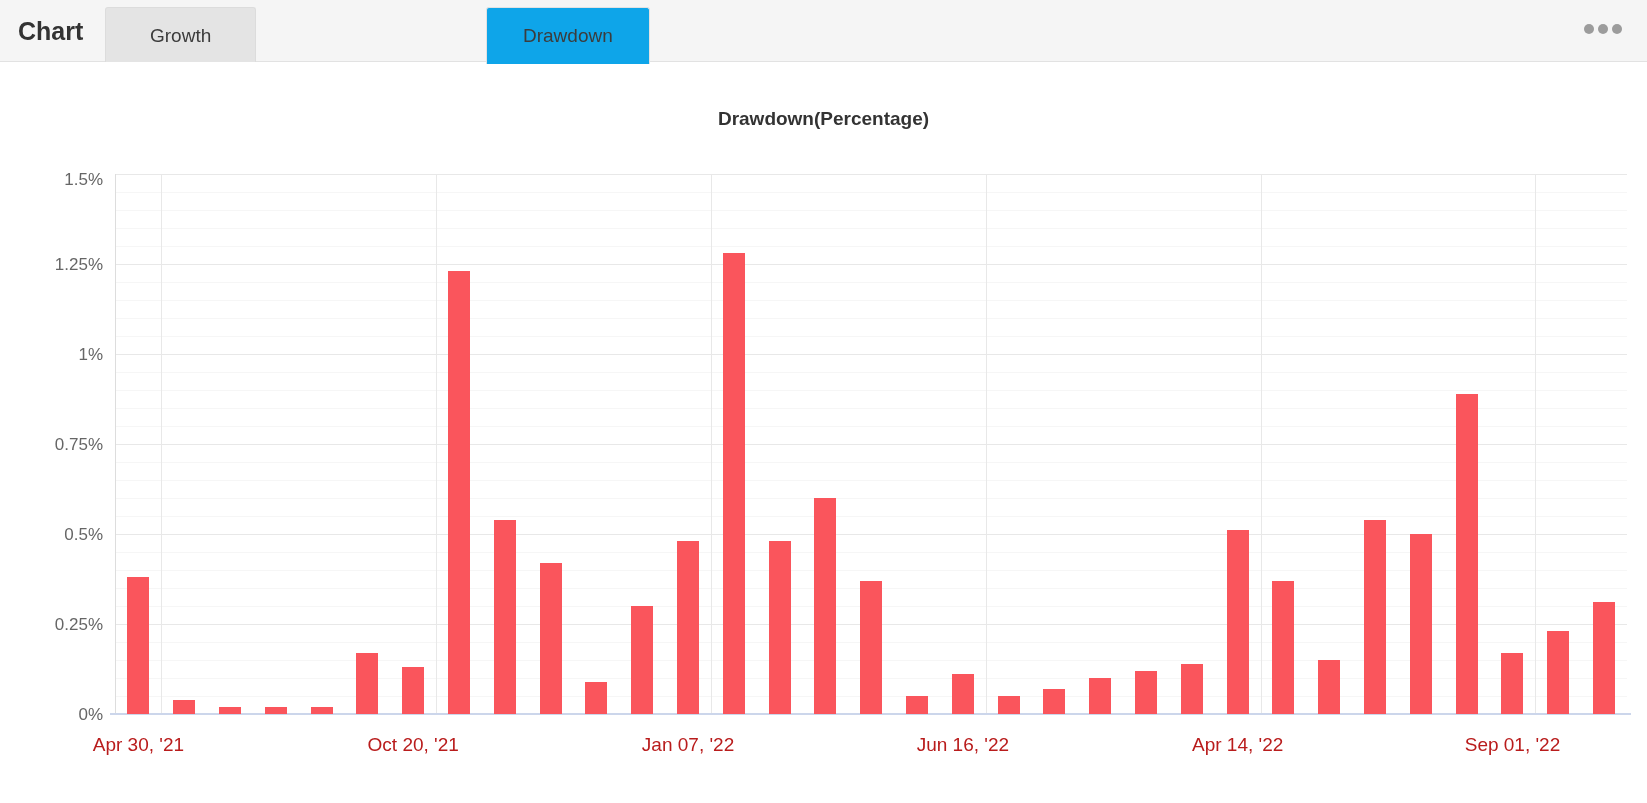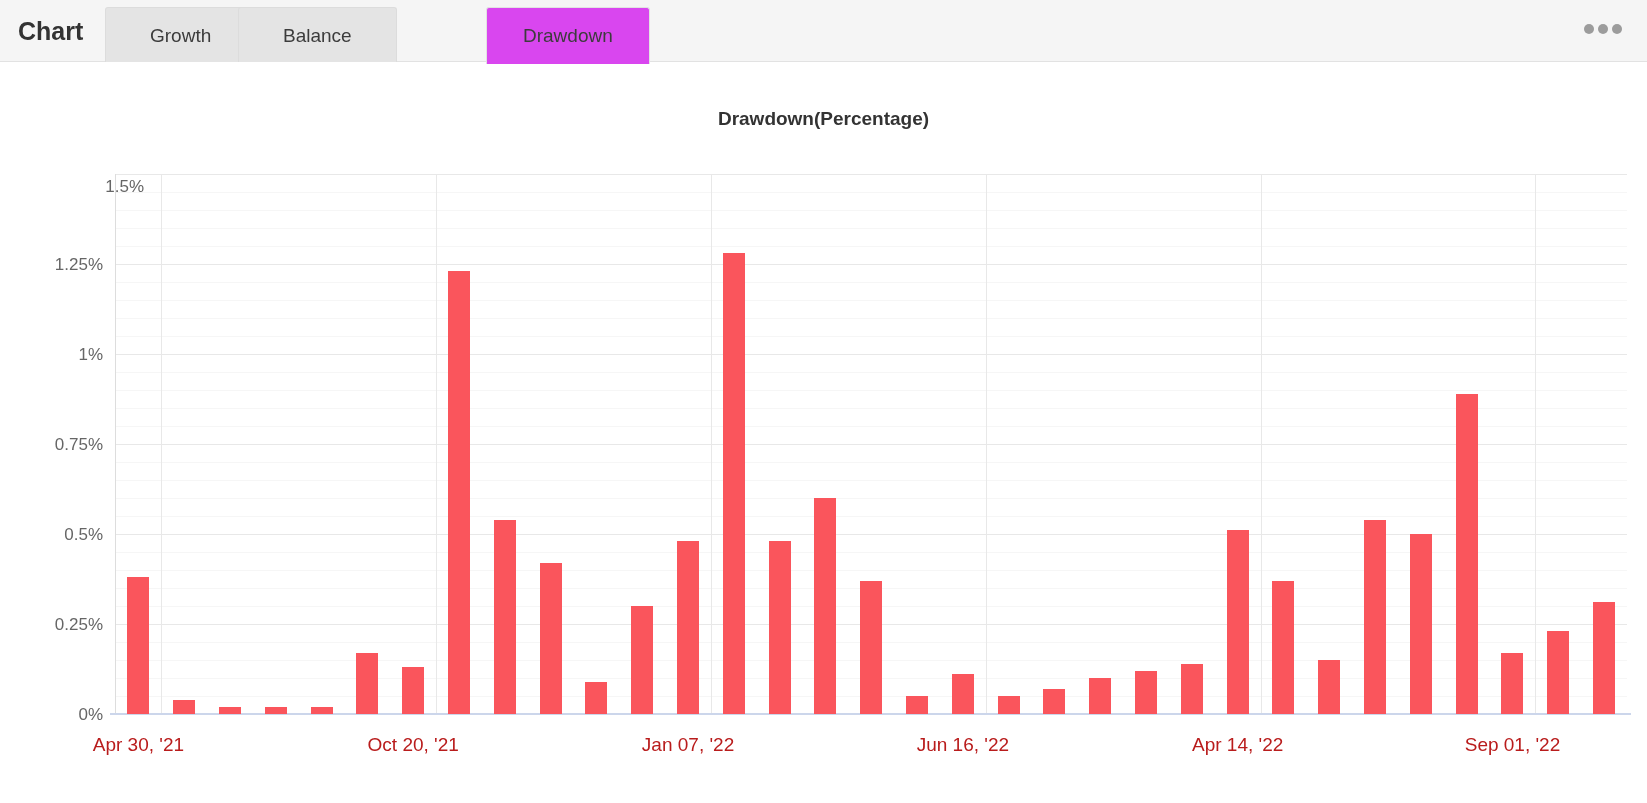--- a/index.html
+++ b/index.html
@@ -17,21 +17,21 @@
     font-size: 25px; font-weight: bold; color: #333333;
   }
   .tab {
     position: absolute; top: 7px; height: 56px;
     display: flex; align-items: center; padding: 0 44px;
     font-size: 19px; color: #3c3c3c; cursor: pointer;
     background: #e4e4e4; border: 1px solid #dcdcdc; border-bottom: none;
     border-radius: 3px 3px 0 0;
   }
   .tab.active {
-    background: #d946ef; border-color: #e2e2e2; height: 57px;
+    background: #0ea5e9; border-color: #e2e2e2; height: 57px;
     padding: 0 36px; z-index: 2;
   }
   .tab-growth   { left: 105px; }
   .tab-balance  { left: 238px; }
   .tab-profit   { left: 376px; }
   .tab-drawdown { left: 486px; }
   .menu-dots {
     position: absolute; right: 25px; top: 24px; height: 10px;
     display: flex; gap: 4px; cursor: pointer;
   }
@@ -58,21 +58,20 @@
     position: absolute; transform: translateX(-50%);
     font-size: 19px; color: #b91c1c; white-space: nowrap;
   }
 </style>
 </head>
 <body>
 
 <div class="tabbar">
   <div class="tabbar-title">Chart</div>
   <div class="tab tab-growth">Growth</div>
-  <div class="tab tab-balance">Balance</div>
   <div class="tab tab-drawdown active">Drawdown</div>
   <div class="menu-dots">
       <span></span>
       <span></span>
       <span></span>
     </div>
 </div>
 
 <div class="chart-area">
   <div class="chart-title">Drawdown(Percentage)</div>
@@ -147,21 +146,21 @@
       <div class="bar" style="left: 1455.69px; top: 332px; height: 320px; background: rgb(250, 85, 92);"></div>
       <div class="bar" style="left: 1501.49px; top: 591px; height: 61px; background: rgb(250, 85, 92);"></div>
       <div class="bar" style="left: 1547.3px; top: 569px; height: 83px; background: rgb(250, 85, 92);"></div>
       <div class="bar" style="left: 1593.1px; top: 540px; height: 112px; background: rgb(250, 85, 92);"></div>
       <div class="ylabel" style="top: 644px;">0%</div>
       <div class="ylabel" style="top: 554px;">0.25%</div>
       <div class="ylabel" style="top: 464px;">0.5%</div>
       <div class="ylabel" style="top: 374px;">0.75%</div>
       <div class="ylabel" style="top: 284px;">1%</div>
       <div class="ylabel" style="top: 194px;">1.25%</div>
-      <div class="ylabel" style="top: 116px; margin-left: 41px;">1.5%</div>
+      <div class="ylabel" style="top: 109px;">1.5%</div>
       <div class="xlabel" style="left: 138.402px; top: 672px;">Apr 30, '21</div>
       <div class="xlabel" style="left: 413.22px; top: 672px;">Oct 20, '21</div>
       <div class="xlabel" style="left: 688.038px; top: 672px;">Jan 07, '22</div>
       <div class="xlabel" style="left: 962.856px; top: 672px;">Jun 16, '22</div>
       <div class="xlabel" style="left: 1237.67px; top: 672px;">Apr 14, '22</div>
       <div class="xlabel" style="left: 1512.49px; top: 672px;">Sep 01, '22</div>
     </div>
 </div>
 
 </body></html>

